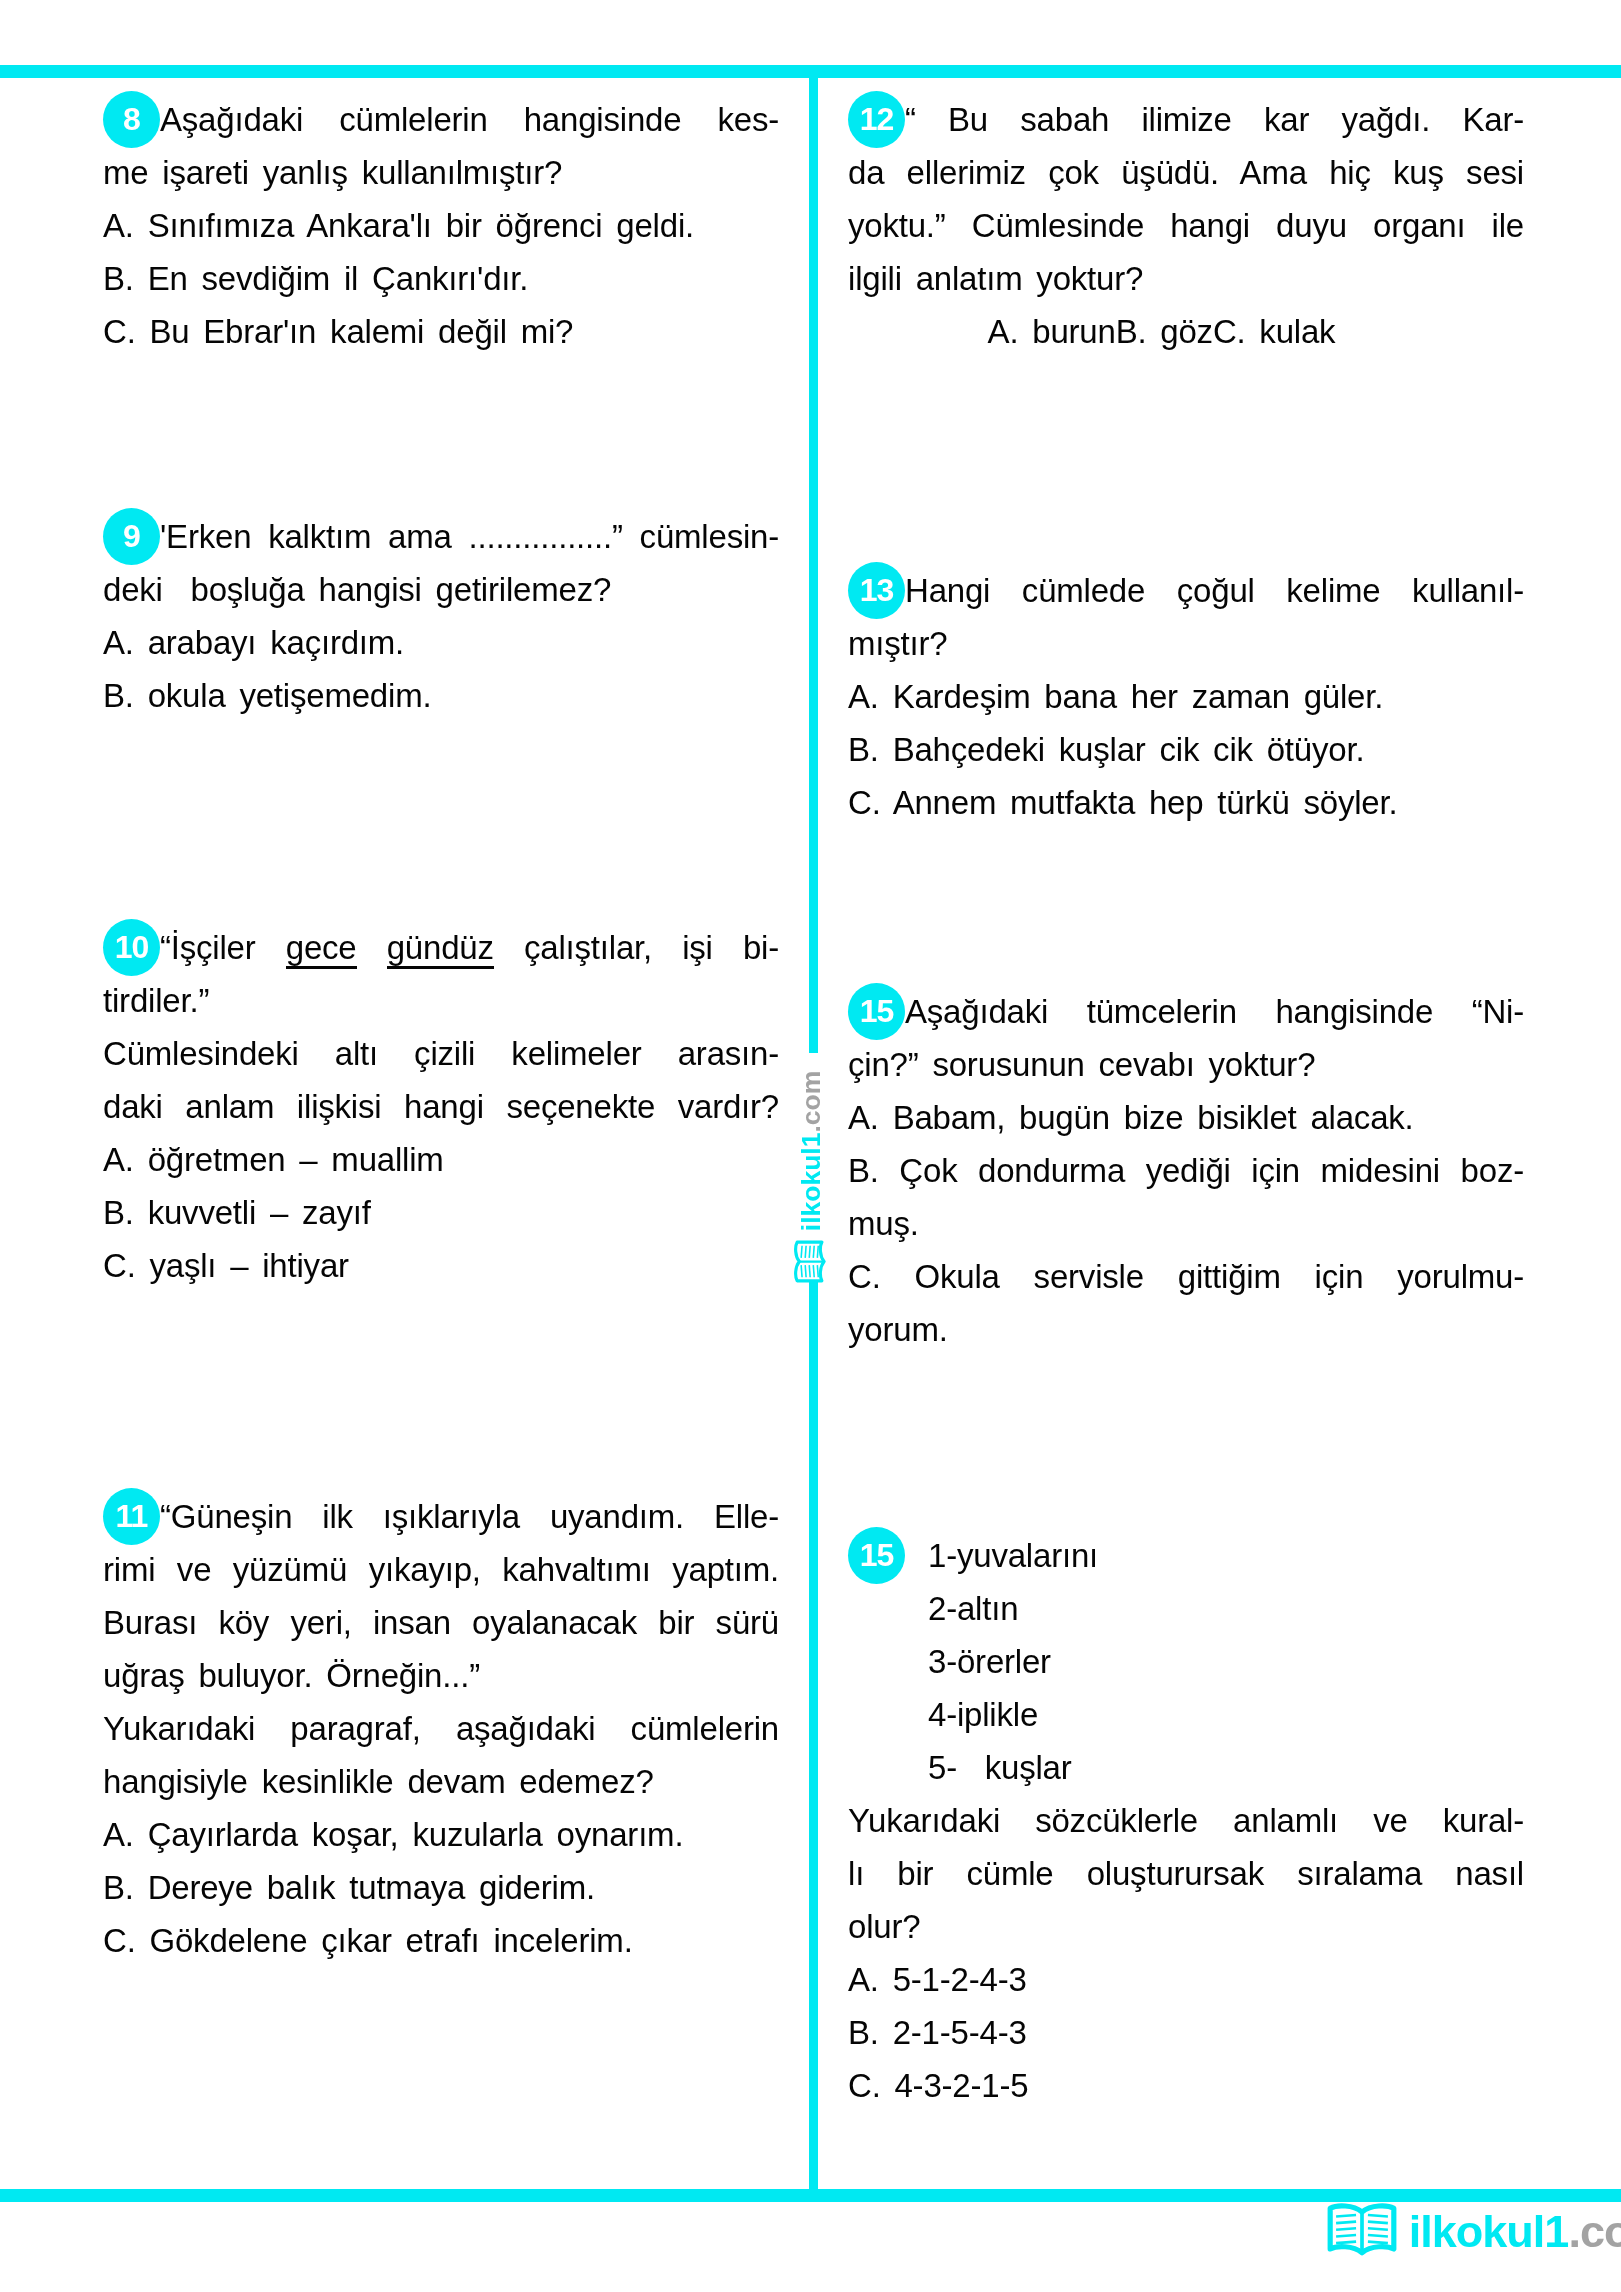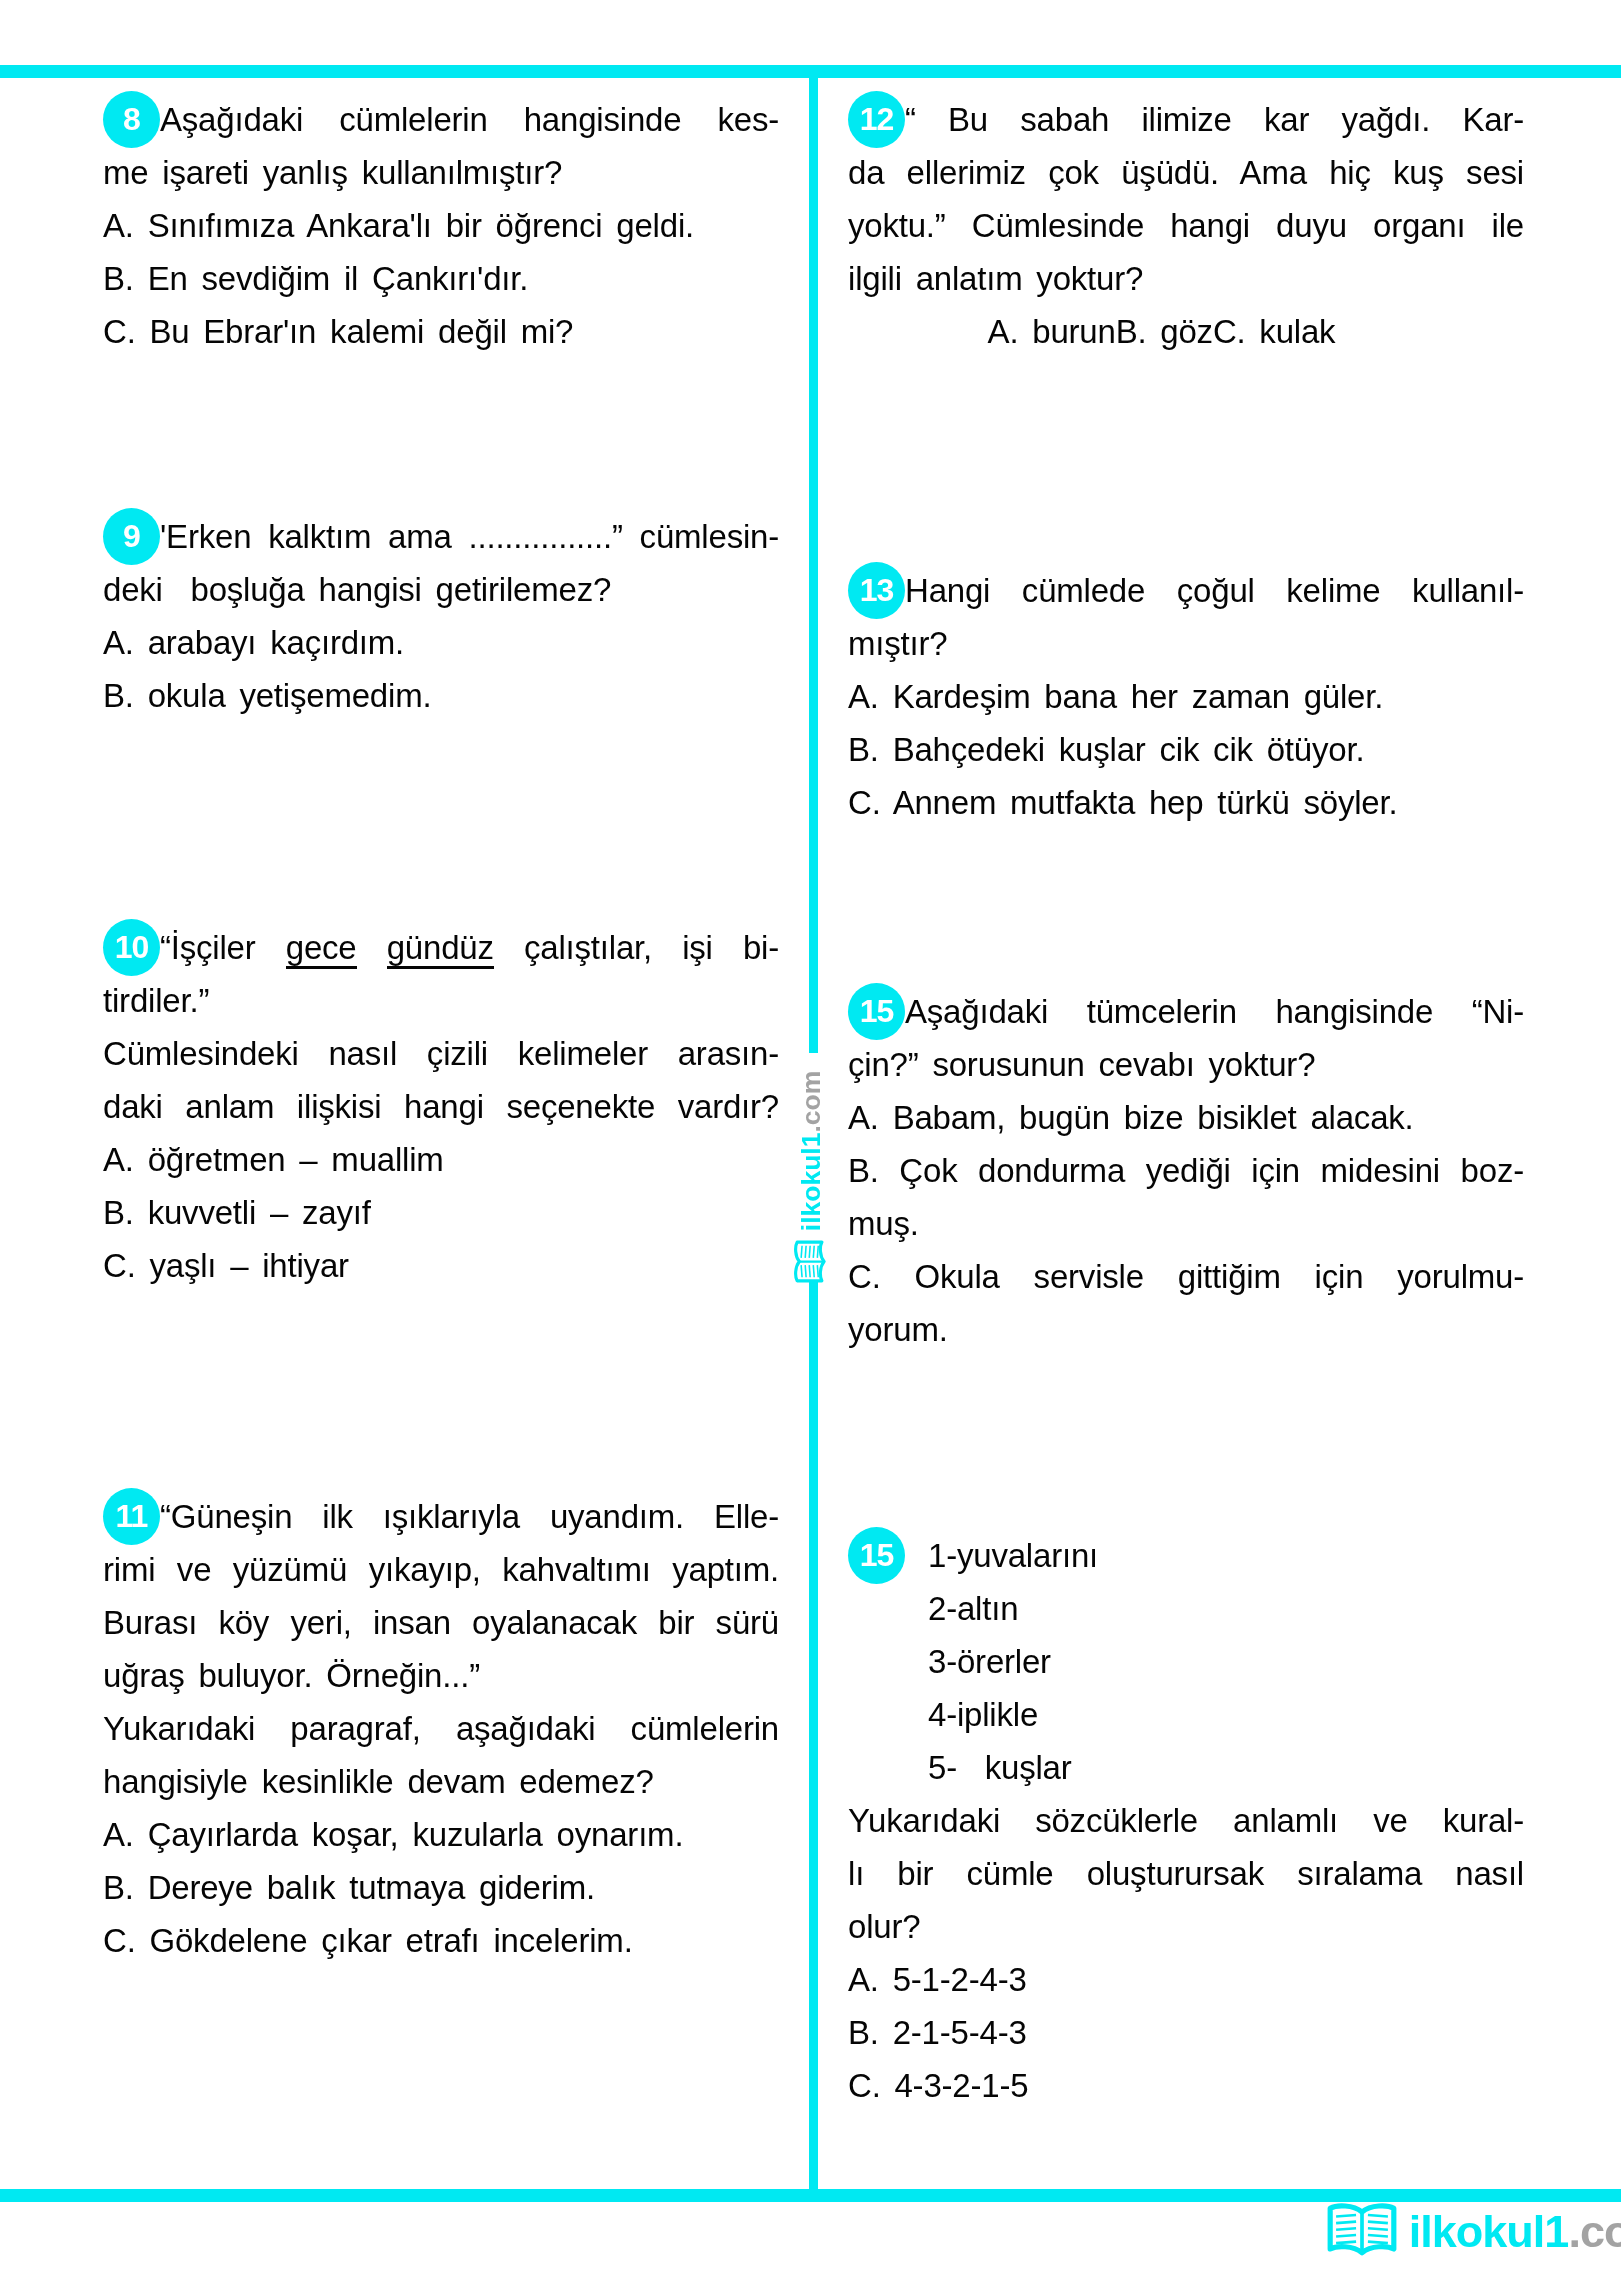--- a/index.html
+++ b/index.html
@@ -98,21 +98,21 @@
         <div class="q-circle">9</div>
         <div class="q-line j first"><span class="seg">'Erken kalktım ama ................” cümlesin-</span></div>
         <div class="q-line"><span class="seg">deki  boşluğa hangisi getirilemez?</span></div>
         <div class="q-line"><span class="seg">A. arabayı kaçırdım.</span></div>
         <div class="q-line"><span class="seg">B. okula yetişemedim.</span></div>
       </div>
       <div class="question-block" style="top: 921px;">
         <div class="q-circle">10</div>
         <div class="q-line j first"><span class="seg">“İşçiler </span><span class="seg u">gece</span><span class="seg"> </span><span class="seg u">gündüz</span><span class="seg"> çalıştılar, işi bi-</span></div>
         <div class="q-line"><span class="seg">tirdiler.”</span></div>
-        <div class="q-line j"><span class="seg">Cümlesindeki nasıl çizili kelimeler arasın-</span></div>
+        <div class="q-line j"><span class="seg">Cümlesindeki altı çizili kelimeler arasın-</span></div>
         <div class="q-line j"><span class="seg">daki anlam ilişkisi hangi seçenekte vardır?</span></div>
         <div class="q-line"><span class="seg">A. öğretmen – muallim</span></div>
         <div class="q-line"><span class="seg">B. kuvvetli – zayıf</span></div>
         <div class="q-line"><span class="seg">C. yaşlı – ihtiyar</span></div>
       </div>
       <div class="question-block" style="top: 1490px;">
         <div class="q-circle">11</div>
         <div class="q-line j first"><span class="seg">“Güneşin ilk ışıklarıyla uyandım. Elle-</span></div>
         <div class="q-line j"><span class="seg">rimi ve yüzümü yıkayıp, kahvaltımı yaptım.</span></div>
         <div class="q-line j"><span class="seg">Burası köy yeri, insan oyalanacak bir sürü</span></div>

